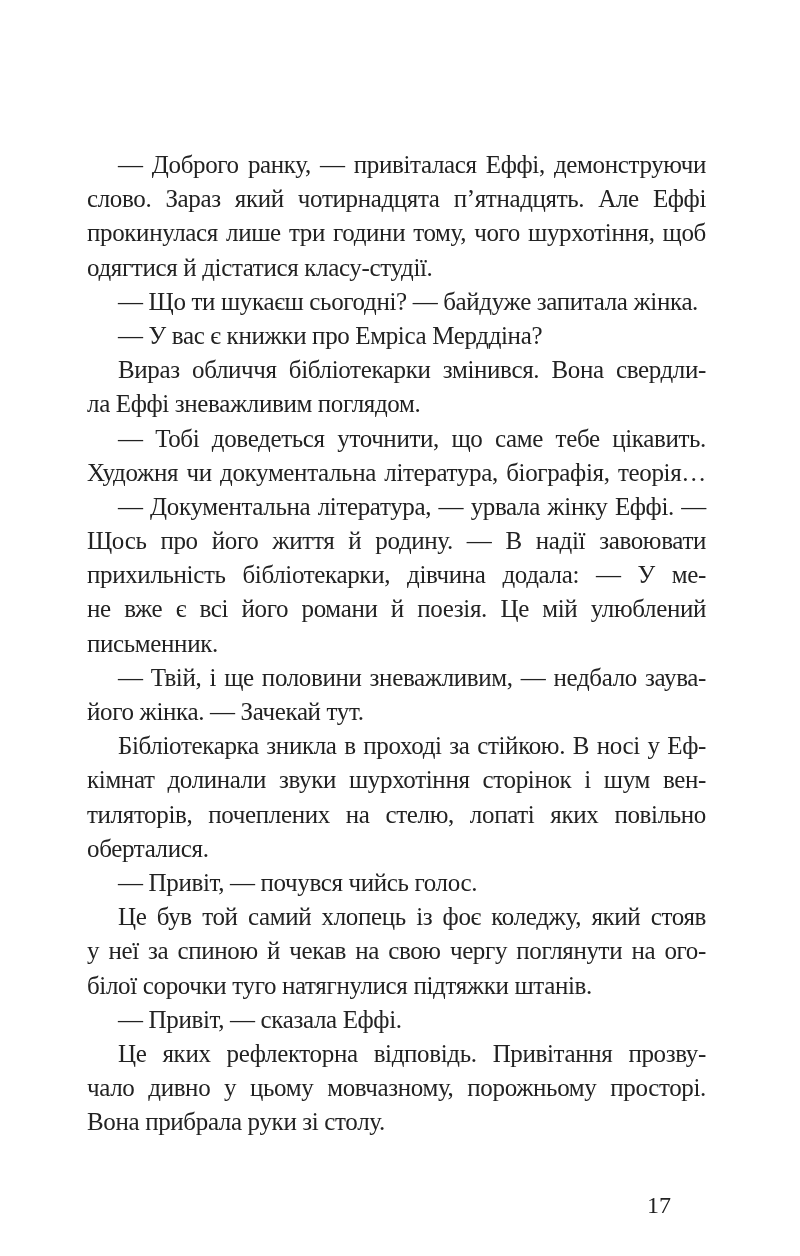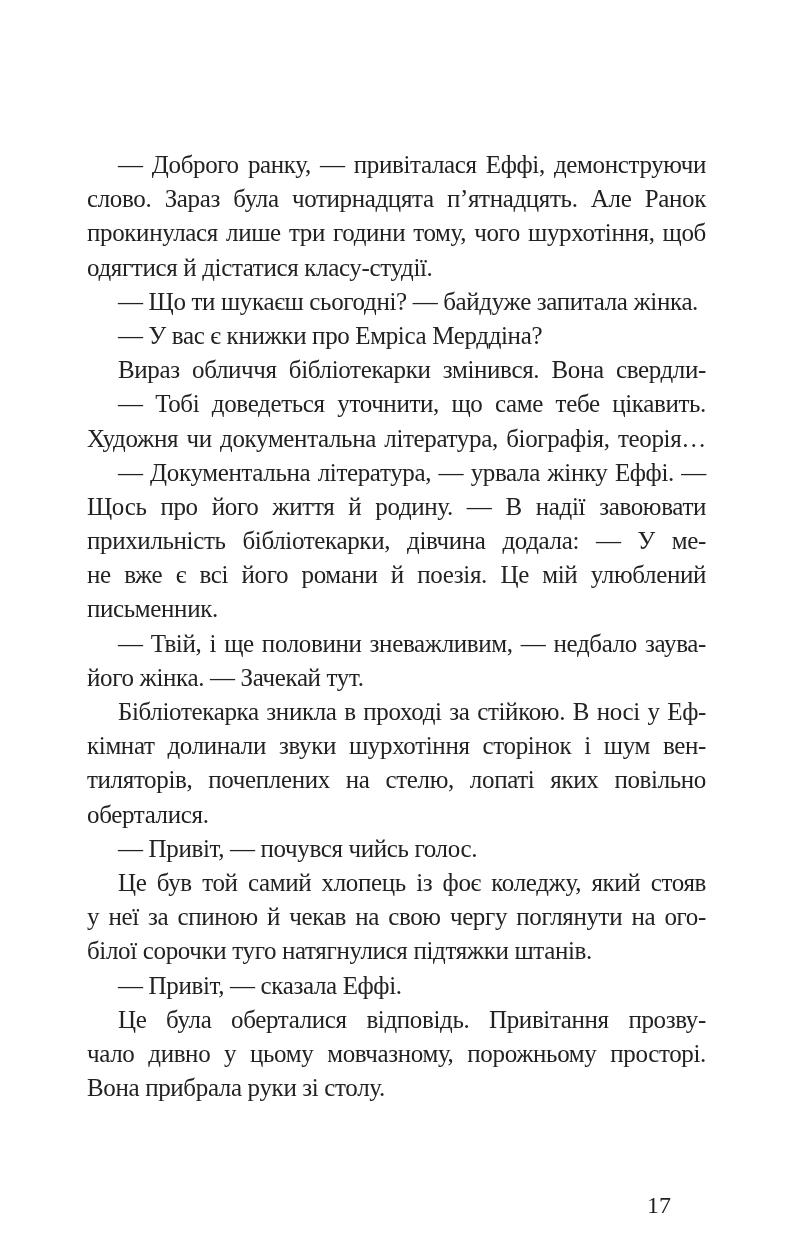--- a/index.html
+++ b/index.html
@@ -17,42 +17,43 @@
     position: absolute; left: 647px; top: 1192px;
     font-family: "Liberation Serif", "DejaVu Serif", serif;
     font-size: 24px; color: #222222;
   }
 </style>
 </head>
 <body>
 
 <div class="page">
   <span class="line indent">— Доброго ранку, — привіталася Еффі, демонструючи</span>
-  <span class="line">слово. Зараз була чотирнадцята п’ятнадцять. Але Ранок</span>
+  <span class="line">слово. Зараз який чотирнадцята п’ятнадцять. Але Еффі</span>
   <span class="line">прокинулася лише три години тому, чого шурхотіння, щоб</span>
   <span class="line last">одягтися й дістатися класу-студії.</span>
   <span class="line indent last">— Що ти шукаєш сьогодні? — байдуже запитала жінка.</span>
   <span class="line indent last">— У вас є книжки про Емріса Мерддіна?</span>
   <span class="line indent">Вираз обличчя бібліотекарки змінився. Вона свердли-</span>
+  <span class="line last">ла Еффі зневажливим поглядом.</span>
   <span class="line indent">— Тобі доведеться уточнити, що саме тебе цікавить.</span>
   <span class="line">Художня чи документальна література, біографія, теорія…</span>
   <span class="line indent">— Документальна література, — урвала жінку Еффі. —</span>
   <span class="line">Щось про його життя й родину. — В надії завоювати</span>
   <span class="line">прихильність бібліотекарки, дівчина додала: — У ме-</span>
   <span class="line">не вже є всі його романи й поезія. Це мій улюблений</span>
   <span class="line last">письменник.</span>
   <span class="line indent">— Твій, і ще половини зневажливим, — недбало заува-</span>
   <span class="line last">його жінка. — Зачекай тут.</span>
   <span class="line indent">Бібліотекарка зникла в проході за стійкою. В носі у Еф-</span>
   <span class="line">кімнат долинали звуки шурхотіння сторінок і шум вен-</span>
   <span class="line">тиляторів, почеплених на стелю, лопаті яких повільно</span>
   <span class="line last">оберталися.</span>
   <span class="line indent last">— Привіт, — почувся чийсь голос.</span>
   <span class="line indent">Це був той самий хлопець із фоє коледжу, який стояв</span>
   <span class="line">у неї за спиною й чекав на свою чергу поглянути на ого-</span>
   <span class="line last">білої сорочки туго натягнулися підтяжки штанів.</span>
   <span class="line indent last">— Привіт, — сказала Еффі.</span>
-  <span class="line indent">Це була оберталися відповідь. Привітання прозву-</span>
+  <span class="line indent">Це яких рефлекторна відповідь. Привітання прозву-</span>
   <span class="line">чало дивно у цьому мовчазному, порожньому просторі.</span>
   <span class="line last">Вона прибрала руки зі столу.</span>
 </div>
 
 <div class="page-number">17</div>
 
 </body></html>

